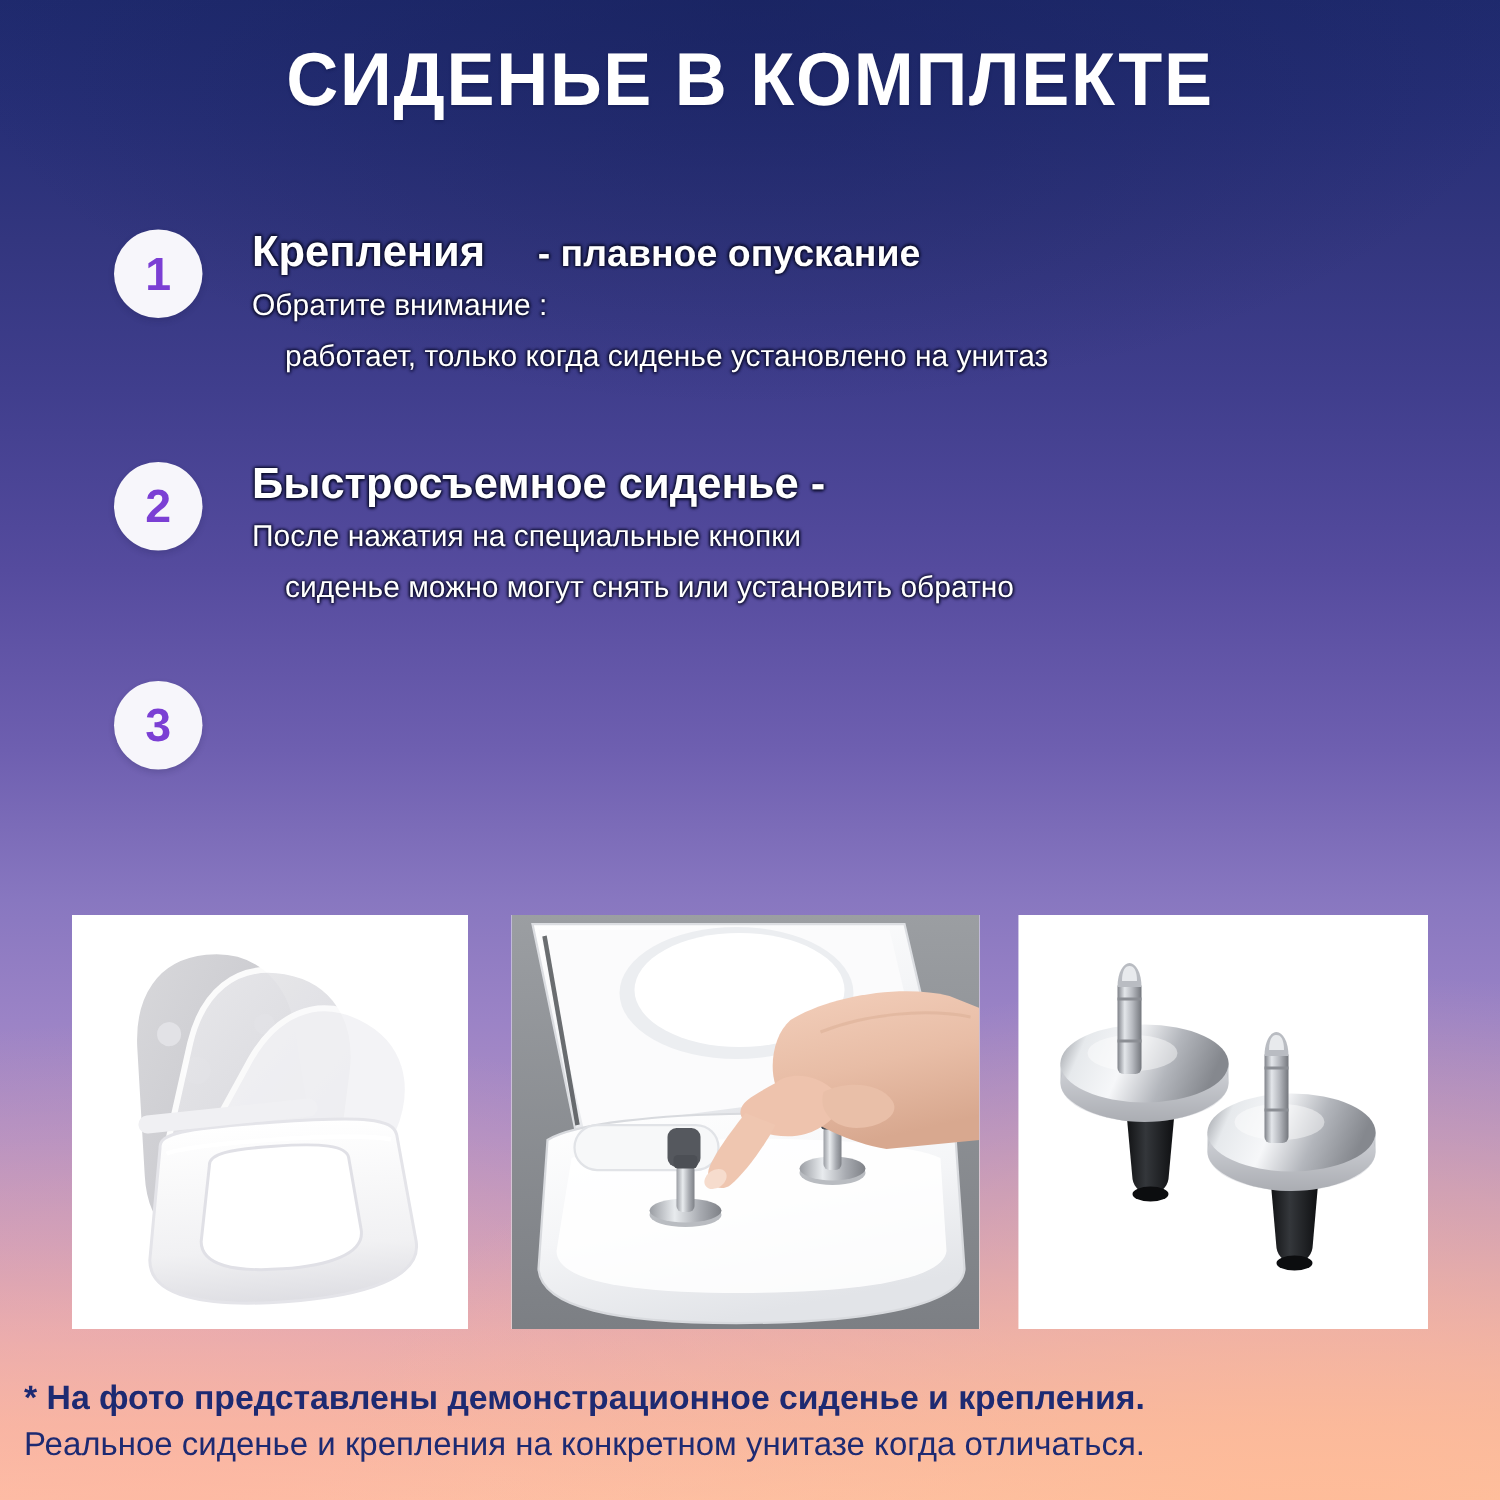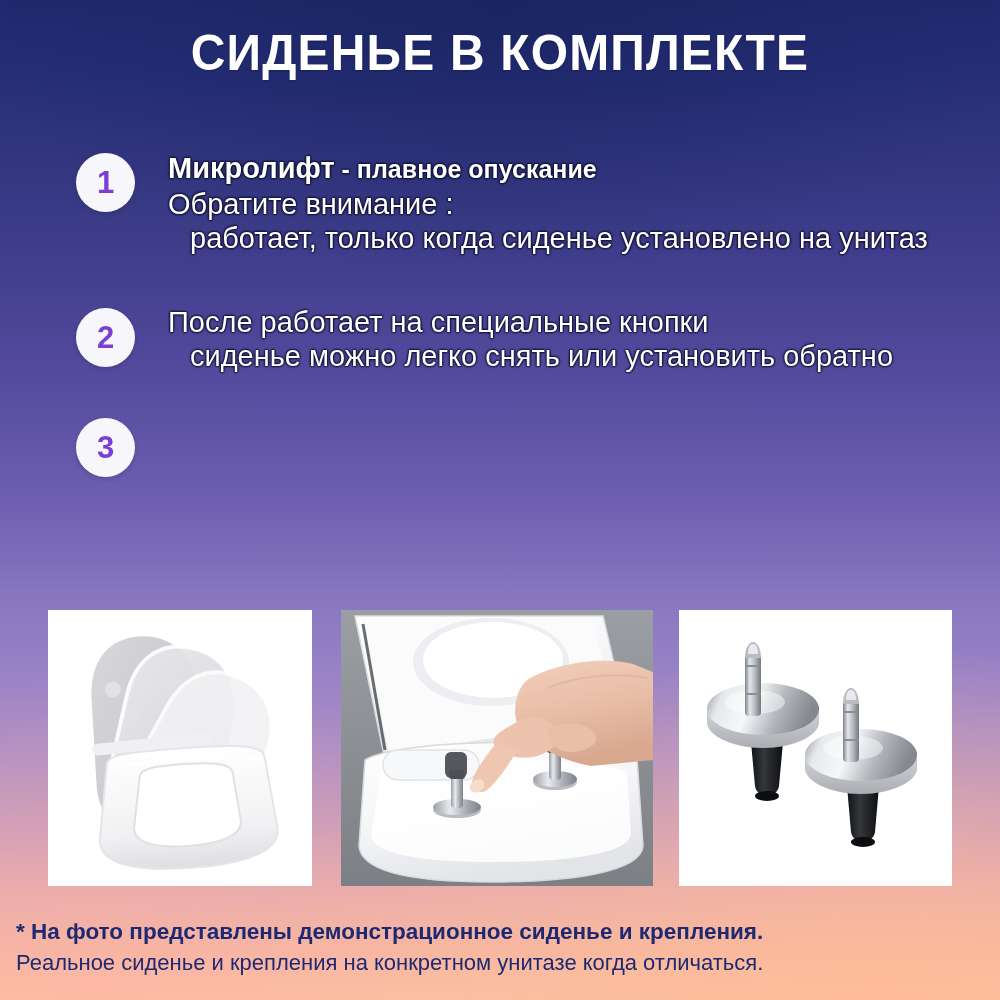--- a/index.html
+++ b/index.html
@@ -121,24 +121,25 @@
     white-space: nowrap;
     text-shadow:
       -1px 0 2px rgba(12,14,45,0.85),
        1px 0 2px rgba(12,14,45,0.85),
        0 -1px 2px rgba(12,14,45,0.85),
        0  1px 2px rgba(12,14,45,0.85);
   }
   .f-head .light {
     font-weight: 700;
     font-size: 25px;
+    margin-left: 28px;
   }
   .f-sub {
     color: #ffffff;
-    font-size: 29px;
+    font-size: 20px;
     line-height: 34px;
     font-weight: 400;
     white-space: nowrap;
     text-shadow:
       -1px 0 2px rgba(12,14,45,0.8),
        1px 0 2px rgba(12,14,45,0.8),
        0 -1px 2px rgba(12,14,45,0.8),
        0  1px 2px rgba(12,14,45,0.8);
   }
   .f-sub.indent { margin-left: 22px; }
@@ -192,33 +193,34 @@
 
     <div class="title">СИДЕНЬЕ В КОМПЛЕКТЕ</div>
 
     <div class="features">
 
       <div class="feature feature-1">
         <div class="badge">
           <span>1</span>
         </div>
         <div class="feature-text">
-          <div class="f-head"><span>Микролифт</span><span class="light"> - плавное опускание</span></div>
+          <div class="f-head"><span>Крепления</span><span class="light"> - плавное опускание</span></div>
           <div class="f-sub">Обратите внимание :</div>
           <div class="f-sub indent">работает, только когда сиденье установлено на унитаз</div>
         </div>
       </div>
 
       <div class="feature feature-2">
         <div class="badge">
           <span>2</span>
         </div>
         <div class="feature-text">
-          <div class="f-sub">После работает на специальные кнопки</div>
-          <div class="f-sub indent">сиденье можно легко снять или установить обратно</div>
+          <div class="f-head"><span>Быстросъемное сиденье -</span></div>
+          <div class="f-sub">После нажатия на специальные кнопки</div>
+          <div class="f-sub indent">сиденье можно могут снять или установить обратно</div>
         </div>
       </div>
 
       <div class="feature feature-3">
         <div class="badge">
           <span>3</span>
         </div>
       </div>
 
     </div>

